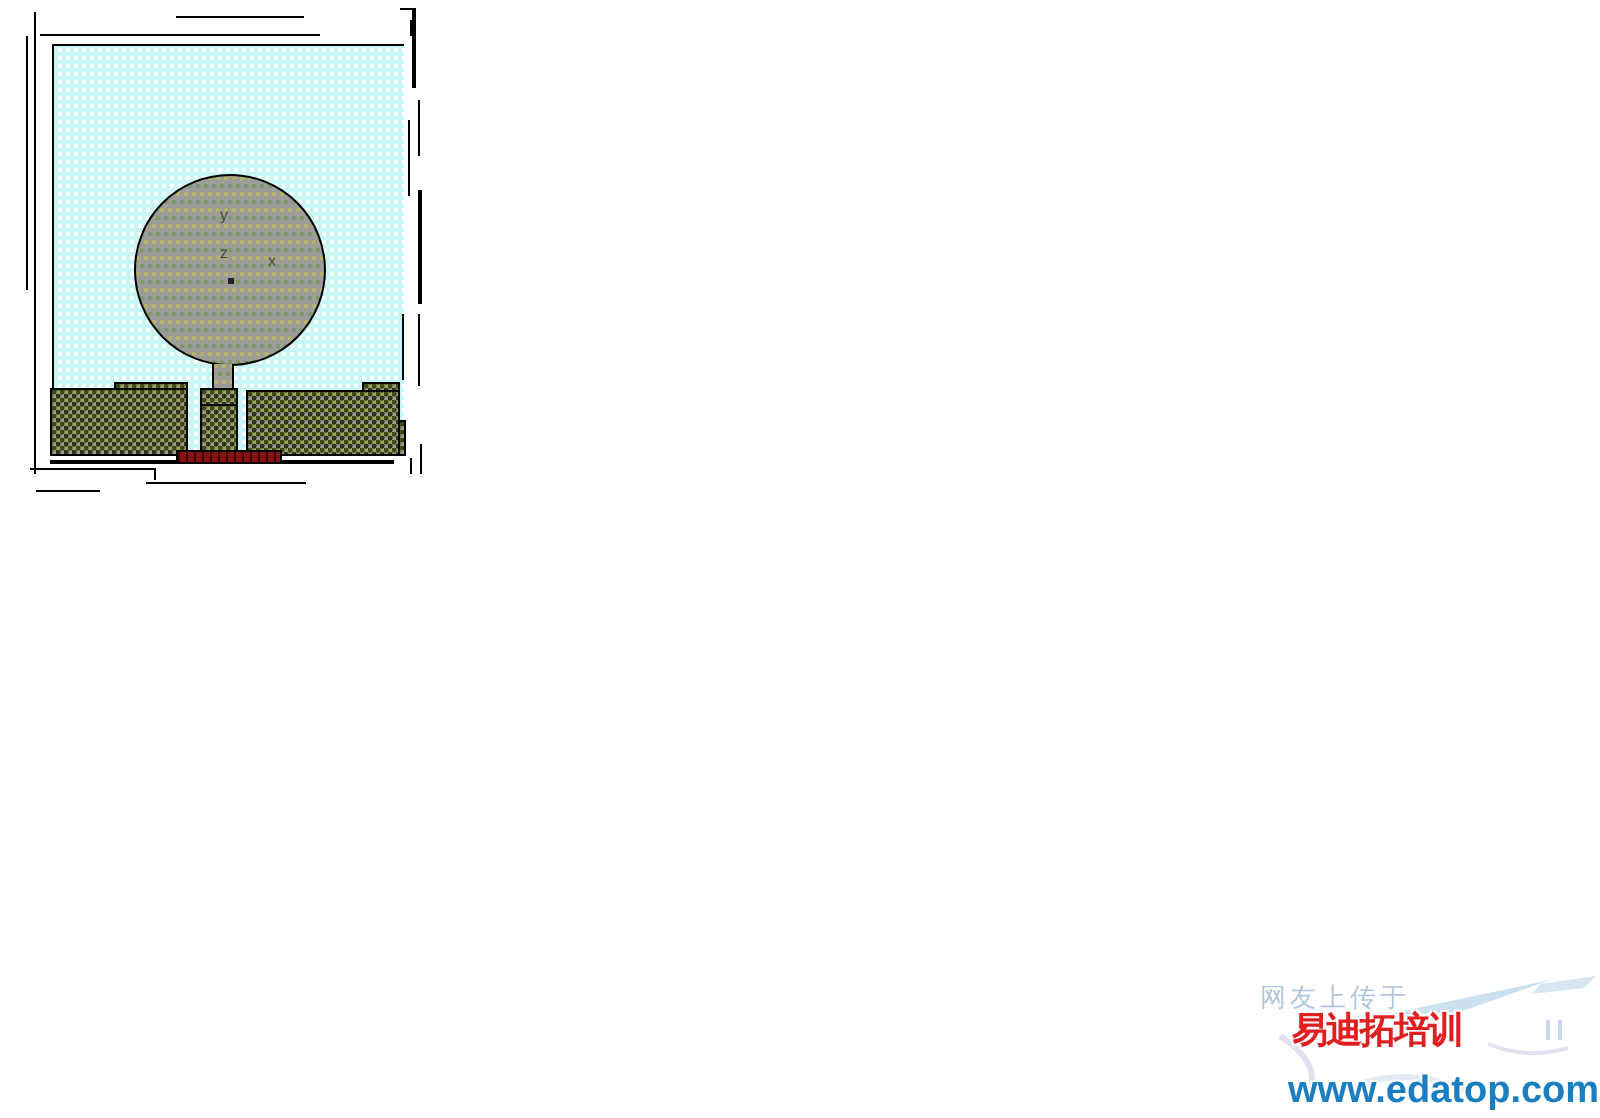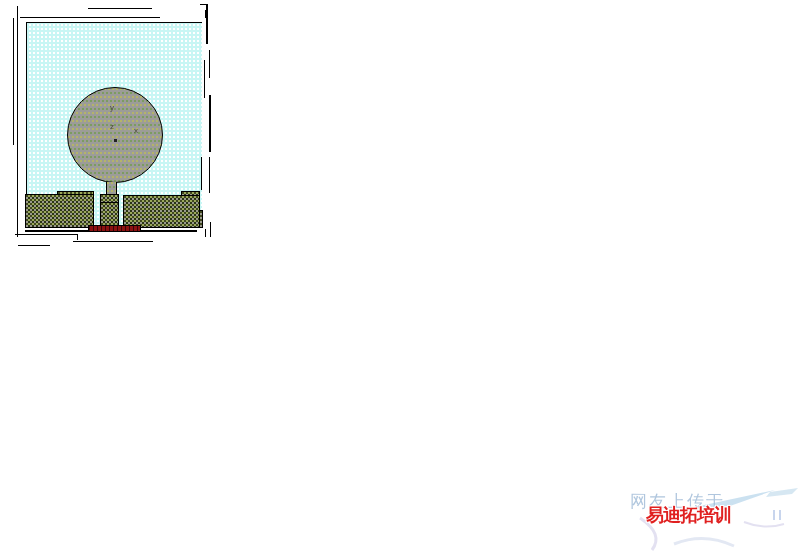--- a/index.html
+++ b/index.html
@@ -68,21 +68,21 @@
     z-index:5;
   }
 
   .axis-label{position:absolute;font-size:8px;line-height:8px;color:#4a4a3a;z-index:6;}
   .origin-dot{position:absolute;left:114px;top:139px;width:3px;height:3px;background:#222;z-index:6;}
 
   
   .watermark{position:absolute;left:620px;top:486px;width:180px;height:73px;}
   .wm-upload{
     position:absolute;left:10px;top:4px;
-    font-size:17px;letter-spacing:2px;color:#9db9d6;opacity:.8;white-space:nowrap;
+    font-size:13px;letter-spacing:2px;color:#9db9d6;opacity:.8;white-space:nowrap;
   }
   .wm-swoosh{position:absolute;left:60px;top:2px;opacity:.85;}
   .wm-scribble{position:absolute;left:14px;top:18px;opacity:.55;}
   .wm-brand{
     position:absolute;left:26px;top:17px;
     font-size:18px;font-weight:bold;letter-spacing:-1px;color:#e02020;white-space:nowrap;
     text-shadow:-1px -1px 0 #fff,1px -1px 0 #fff,-1px 1px 0 #fff,1px 1px 0 #fff;
     z-index:3;
   }
   .wm-url{
@@ -146,15 +146,16 @@
       <path d="M90 4 L118 0 L112 6 L86 9 Z" fill="#cfe3f0"></path>
     </svg>
     <svg class="wm-scribble" width="160" height="52" viewBox="0 0 160 52">
       <path d="M6 14 Q30 30 18 46" stroke="#cdc9e6" stroke-width="3" fill="none"></path>
       <path d="M40 40 Q70 28 100 42" stroke="#cdd6ea" stroke-width="3" fill="none"></path>
       <path d="M110 18 Q130 26 150 20" stroke="#cdc9e6" stroke-width="2" fill="none"></path>
       <path d="M140 6 L140 16 M146 6 L146 16" stroke="#9cb4e0" stroke-width="2" fill="none"></path>
     </svg>
     <div class="wm-upload">网友上传于</div>
     <div class="wm-brand">易迪拓培训</div>
+    <div class="wm-url">www.edatop.com</div>
   </div>
 
 </div>
 
 </body></html>

